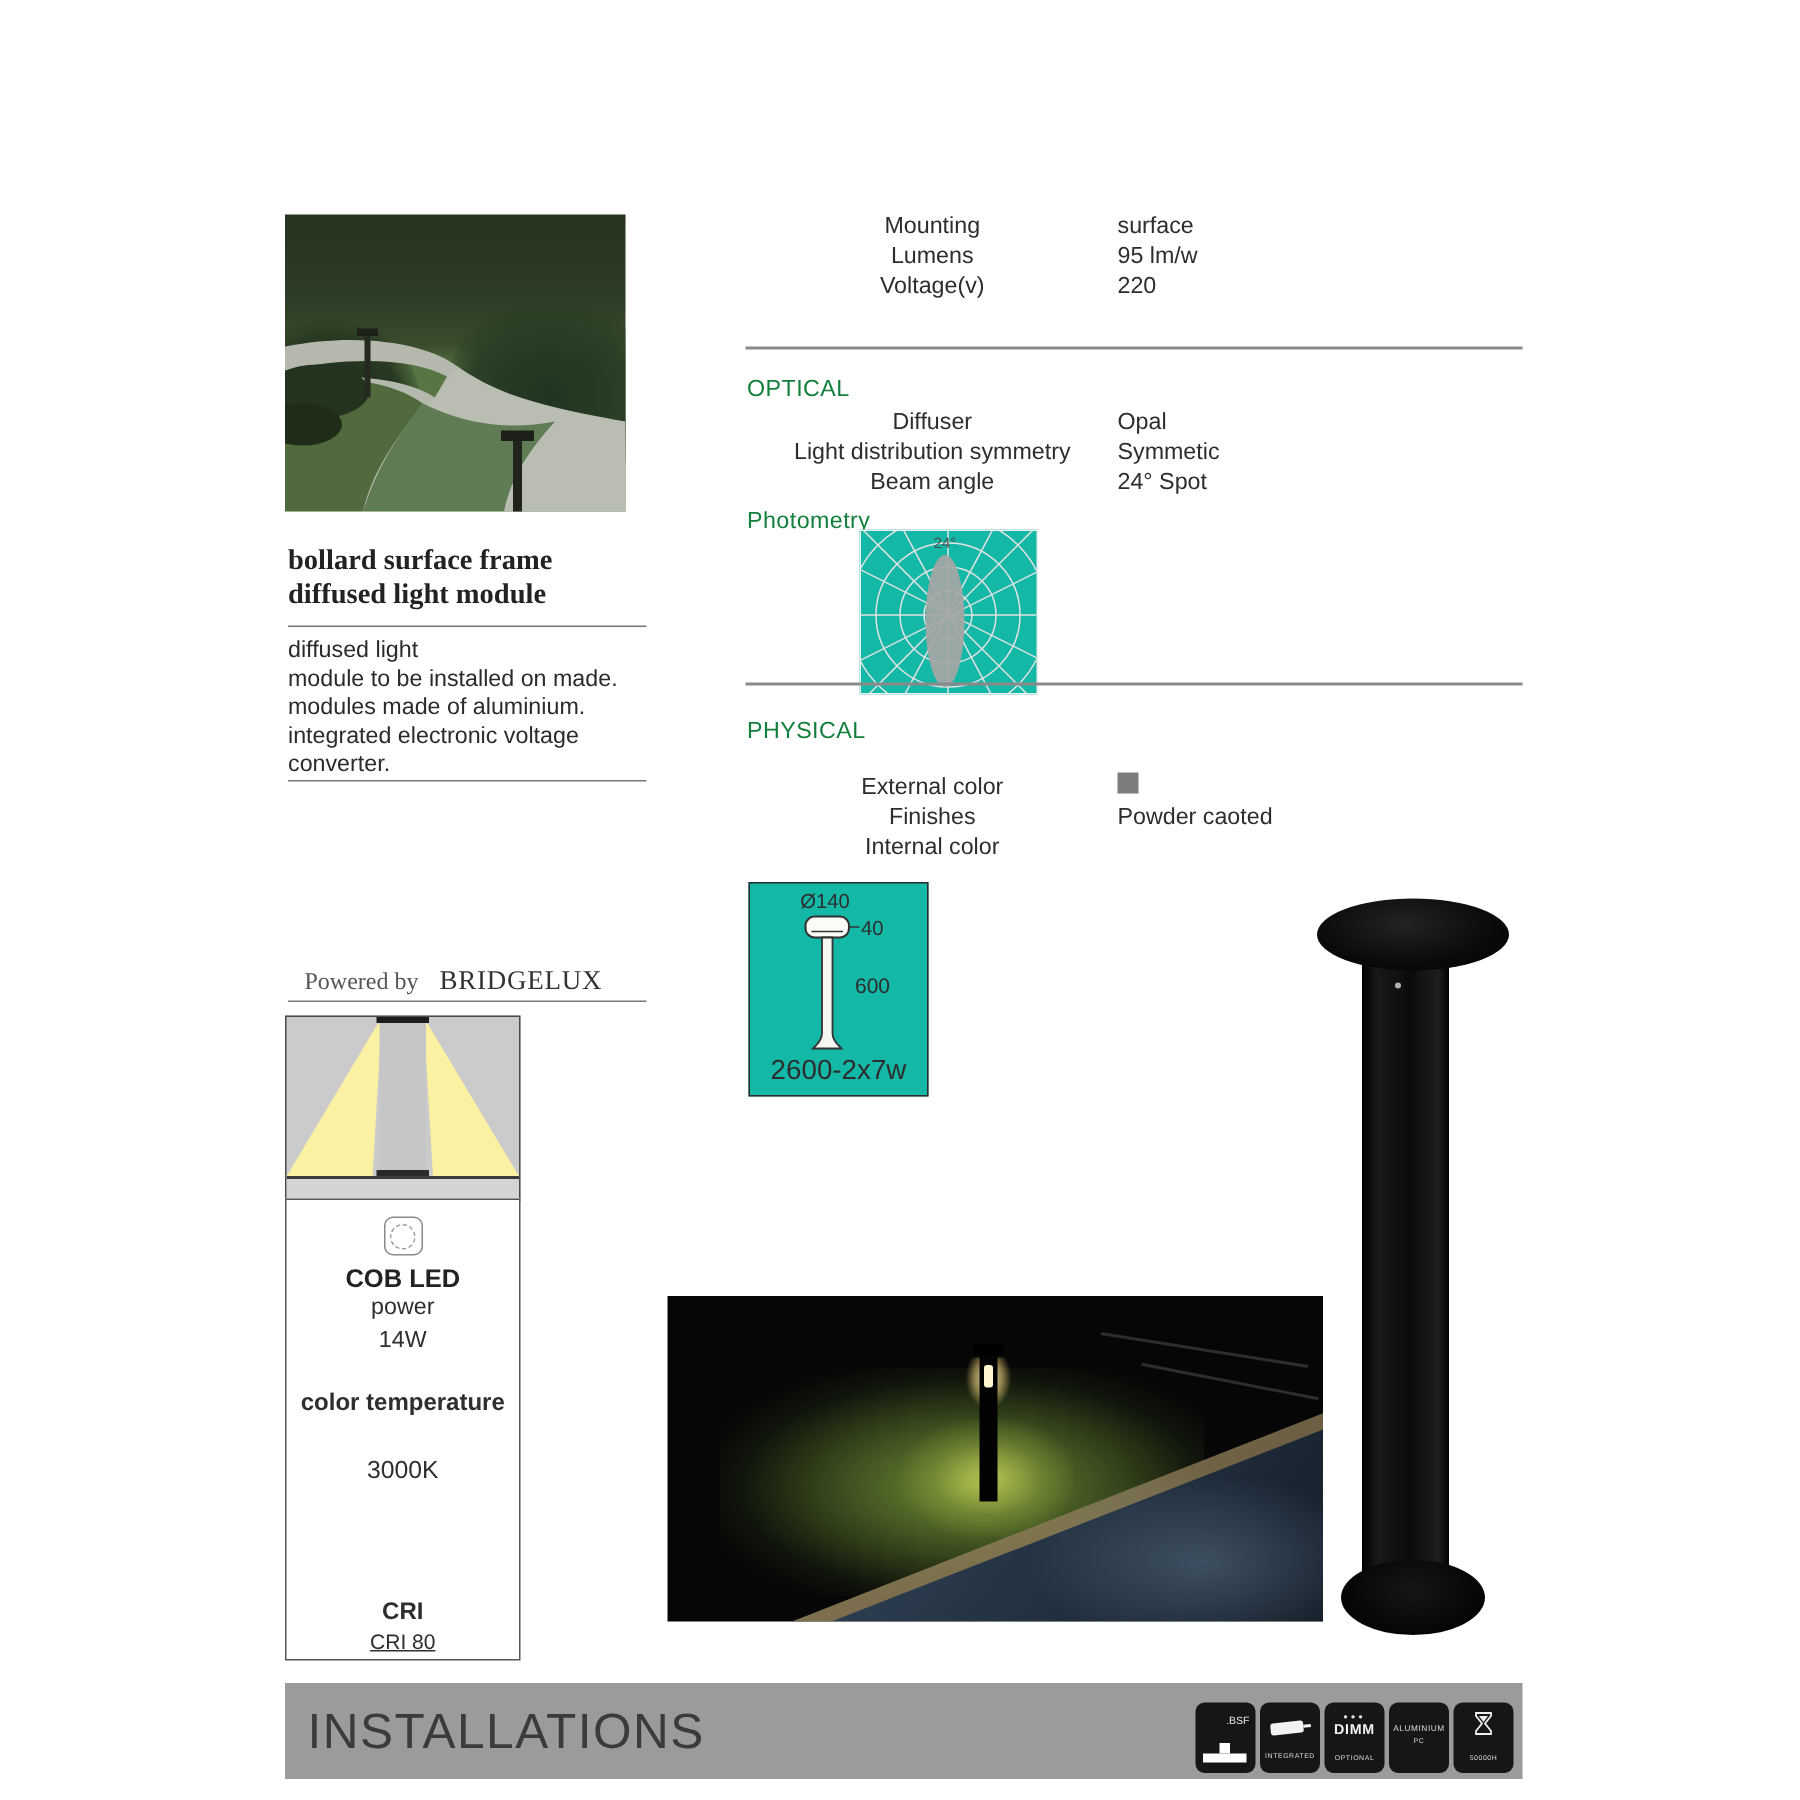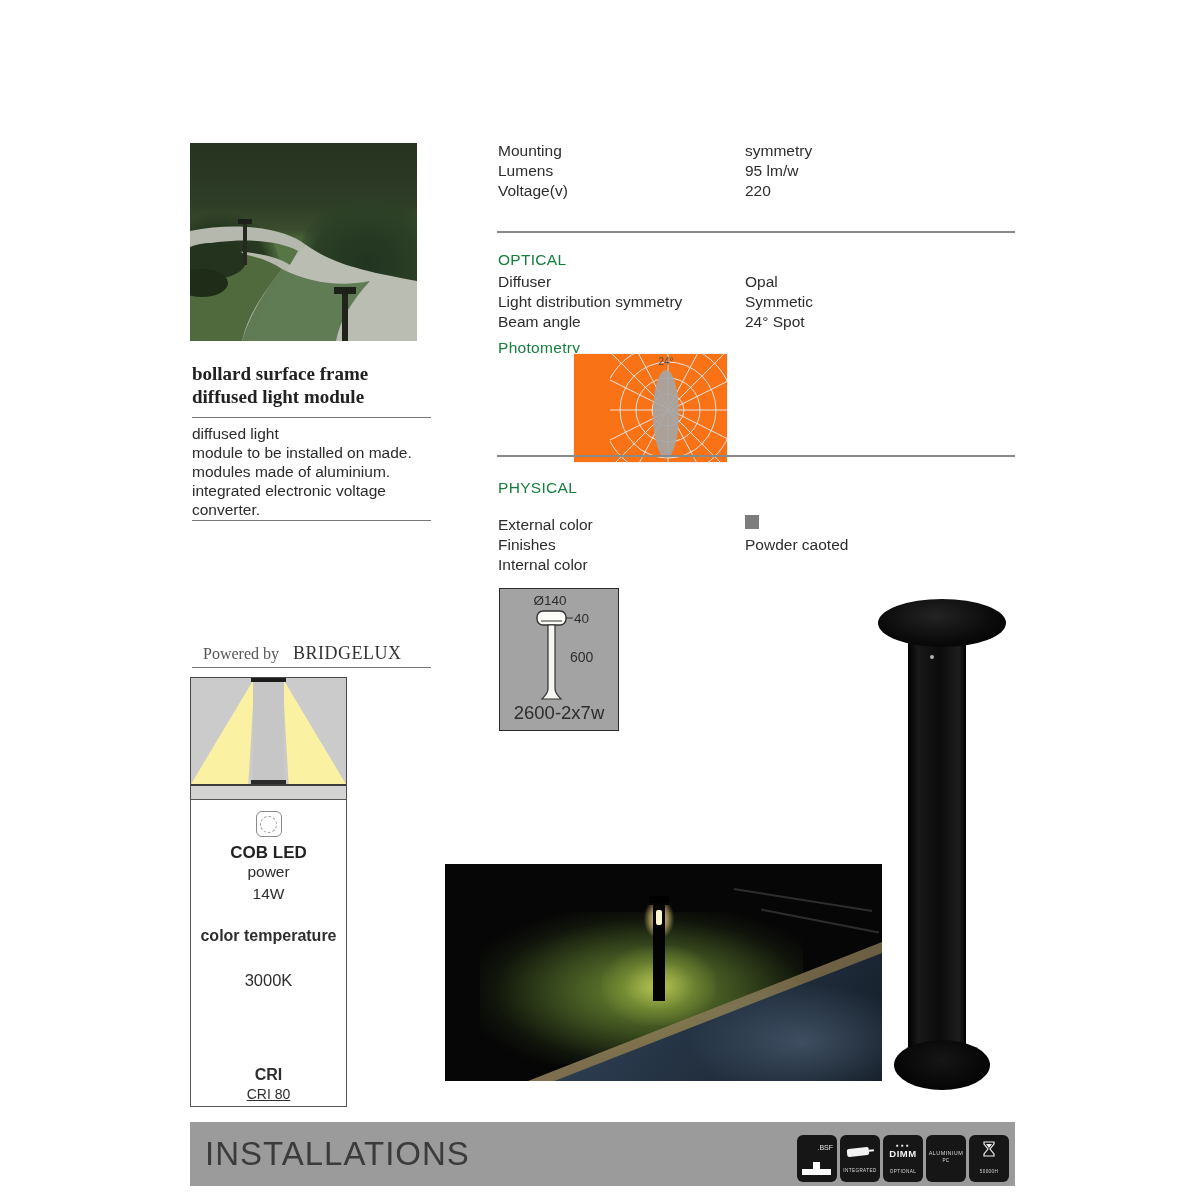--- a/index.html
+++ b/index.html
@@ -38,28 +38,28 @@
   .cob-t2{font-size:15.5px;margin-top:0;}
   .cob-t3{font-size:15.5px;margin-top:4px;}
   .cob-ct{font-size:16px;font-weight:bold;margin-top:24px;white-space:nowrap;}
   .cob-ctv{font-size:16.5px;margin-top:26px;}
   .cob-cri{font-size:16px;font-weight:bold;margin-top:76px;}
   .cob-criv{font-size:14px;margin-top:2px;text-decoration:underline;}
 
   
   .spec-block{left:498px;width:520px;}
   .spec-row{display:flex;font-size:15.5px;line-height:20px;color:#2d2d2d;}
-  .spec-row .lab{width:247px;flex:0 0 247px;}
+  .spec-row .lab{width:247px;flex:0 0 247px;text-align:center;}
   .sec-head{font-size:15.5px;color:#15803d;letter-spacing:.3px;}
   .divider{height:2px;background:#8a8a8a;}
 
-  .photometry-wrap{left:573px;top:353px;width:117px;height:108px;border:1px solid #efefef;background:#f97316;padding-left:36px;}
+  .photometry-wrap{left:573px;top:353px;width:117px;height:108px;border:1px solid #efefef;background:#14b8a6;}
   .swatch{width:14px;height:14px;background:#7d7d7d;}
 
-  .dim-box{left:499px;top:588px;width:118px;height:141px;border:1.5px solid #2a2a2a;background:#a3a3a3;}
+  .dim-box{left:499px;top:588px;width:118px;height:141px;border:1.5px solid #2a2a2a;background:#14b8a6;}
   .dim-label{position:absolute;font-size:13.5px;color:#2d2d2d;text-align:right;}
   .dim-model{position:absolute;left:0;right:0;bottom:6px;text-align:center;font-size:18.5px;color:#2d2d2d;}
 
   
   .night-photo{left:445px;top:864px;width:437px;height:217px;background:#060606;overflow:hidden;}
   .glow-grass{position:absolute;left:8%;top:22%;width:74%;height:70%;
     background:radial-gradient(ellipse at 52% 52%, rgba(120,150,55,.95) 0%, rgba(80,105,40,.7) 38%, rgba(35,48,20,.35) 65%, transparent 80%);}
   .glow-core{position:absolute;left:36%;top:38%;width:26%;height:36%;
     background:radial-gradient(ellipse at 50% 50%, rgba(200,210,90,.8) 0%, rgba(140,160,60,.4) 45%, transparent 75%);}
   .curb{position:absolute;inset:0;background:linear-gradient(135deg,#b3a070,#6f6144);
@@ -167,21 +167,21 @@
   <div class="cob-t3">14W</div>
   <div class="cob-ct">color temperature</div>
   <div class="cob-ctv">3000K</div>
   <div class="cob-cri">CRI</div>
   <div class="cob-criv">CRI 80</div>
 </div>
 
 <div class="abs spec-block" style="top:141px;">
   <div class="spec-row">
     <div class="lab">Mounting</div>
-    <div class="val">symmetry</div>
+    <div class="val">surface</div>
   </div>
   <div class="spec-row">
     <div class="lab">Lumens</div>
     <div class="val">95 lm/w</div>
   </div>
   <div class="spec-row">
     <div class="lab">Voltage(v)</div>
     <div class="val">220</div>
   </div>
 </div>

